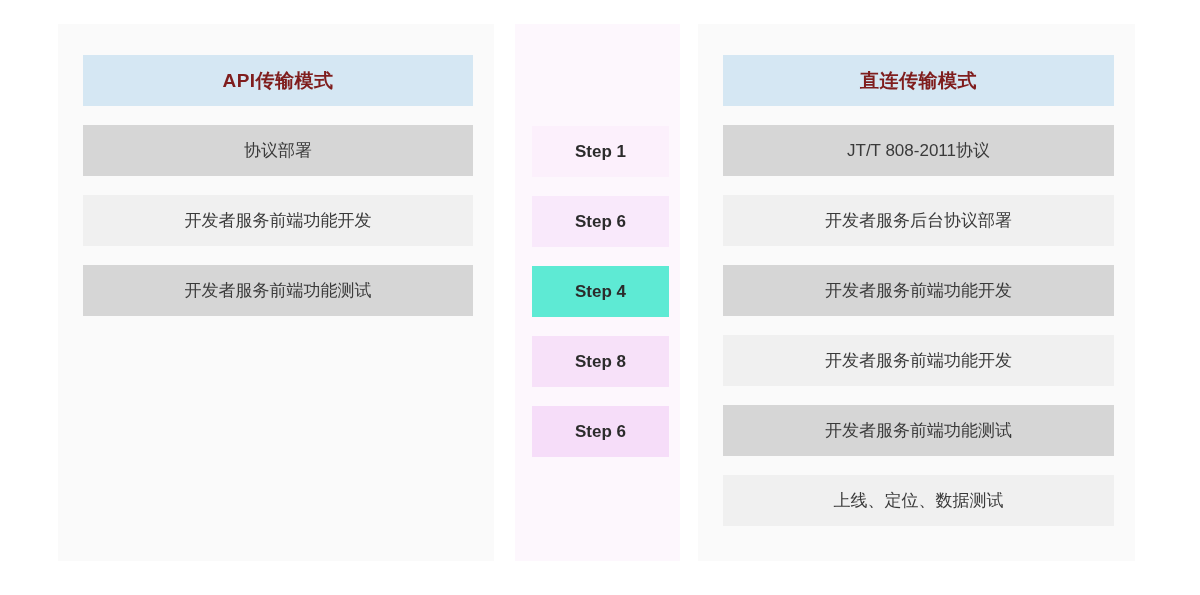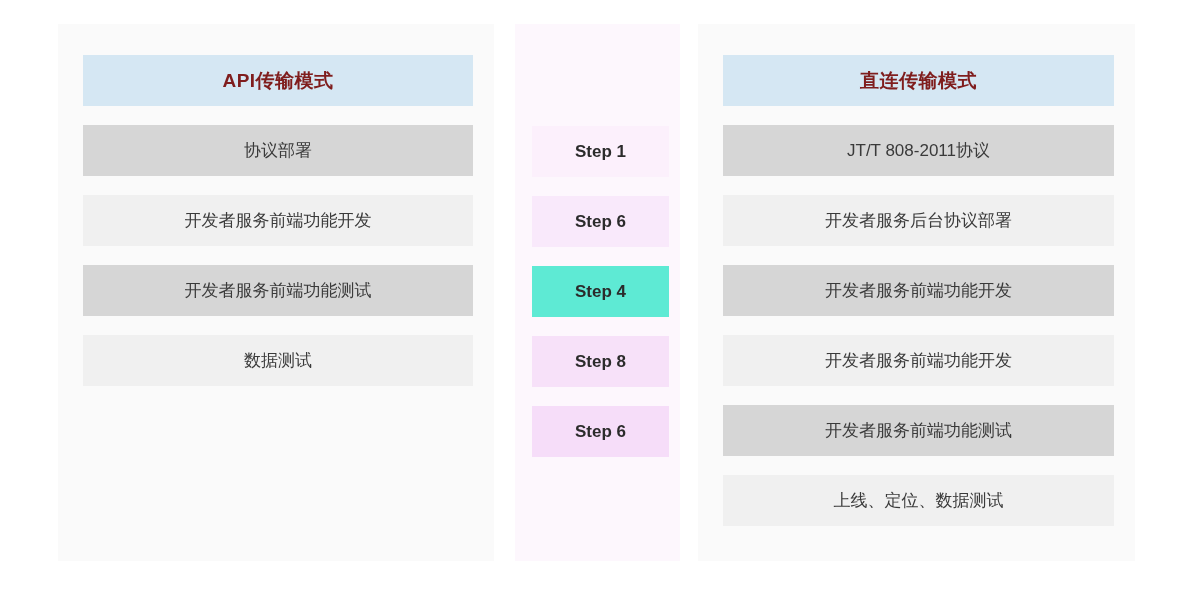--- a/index.html
+++ b/index.html
@@ -108,21 +108,20 @@
 
 <div id="stage">
 
   <div class="panel panel-left">
     <div class="stack">
       <div class="col-header">API传输模式</div>
 
       <div class="row shade-dark">协议部署</div>
       <div class="row shade-light">开发者服务前端功能开发</div>
       <div class="row shade-dark">开发者服务前端功能测试</div>
-      <div class="row shade-light">数据测试</div>
     </div>
   </div>
 
   <div class="panel panel-mid">
     <div class="stack">
       <div class="step step-1">Step 1</div>
       <div class="step step-3">Step 6</div>
       <div class="step step-4">Step 4</div>
       <div class="step step-5">Step 8</div>
       <div class="step step-6">Step 6</div>

